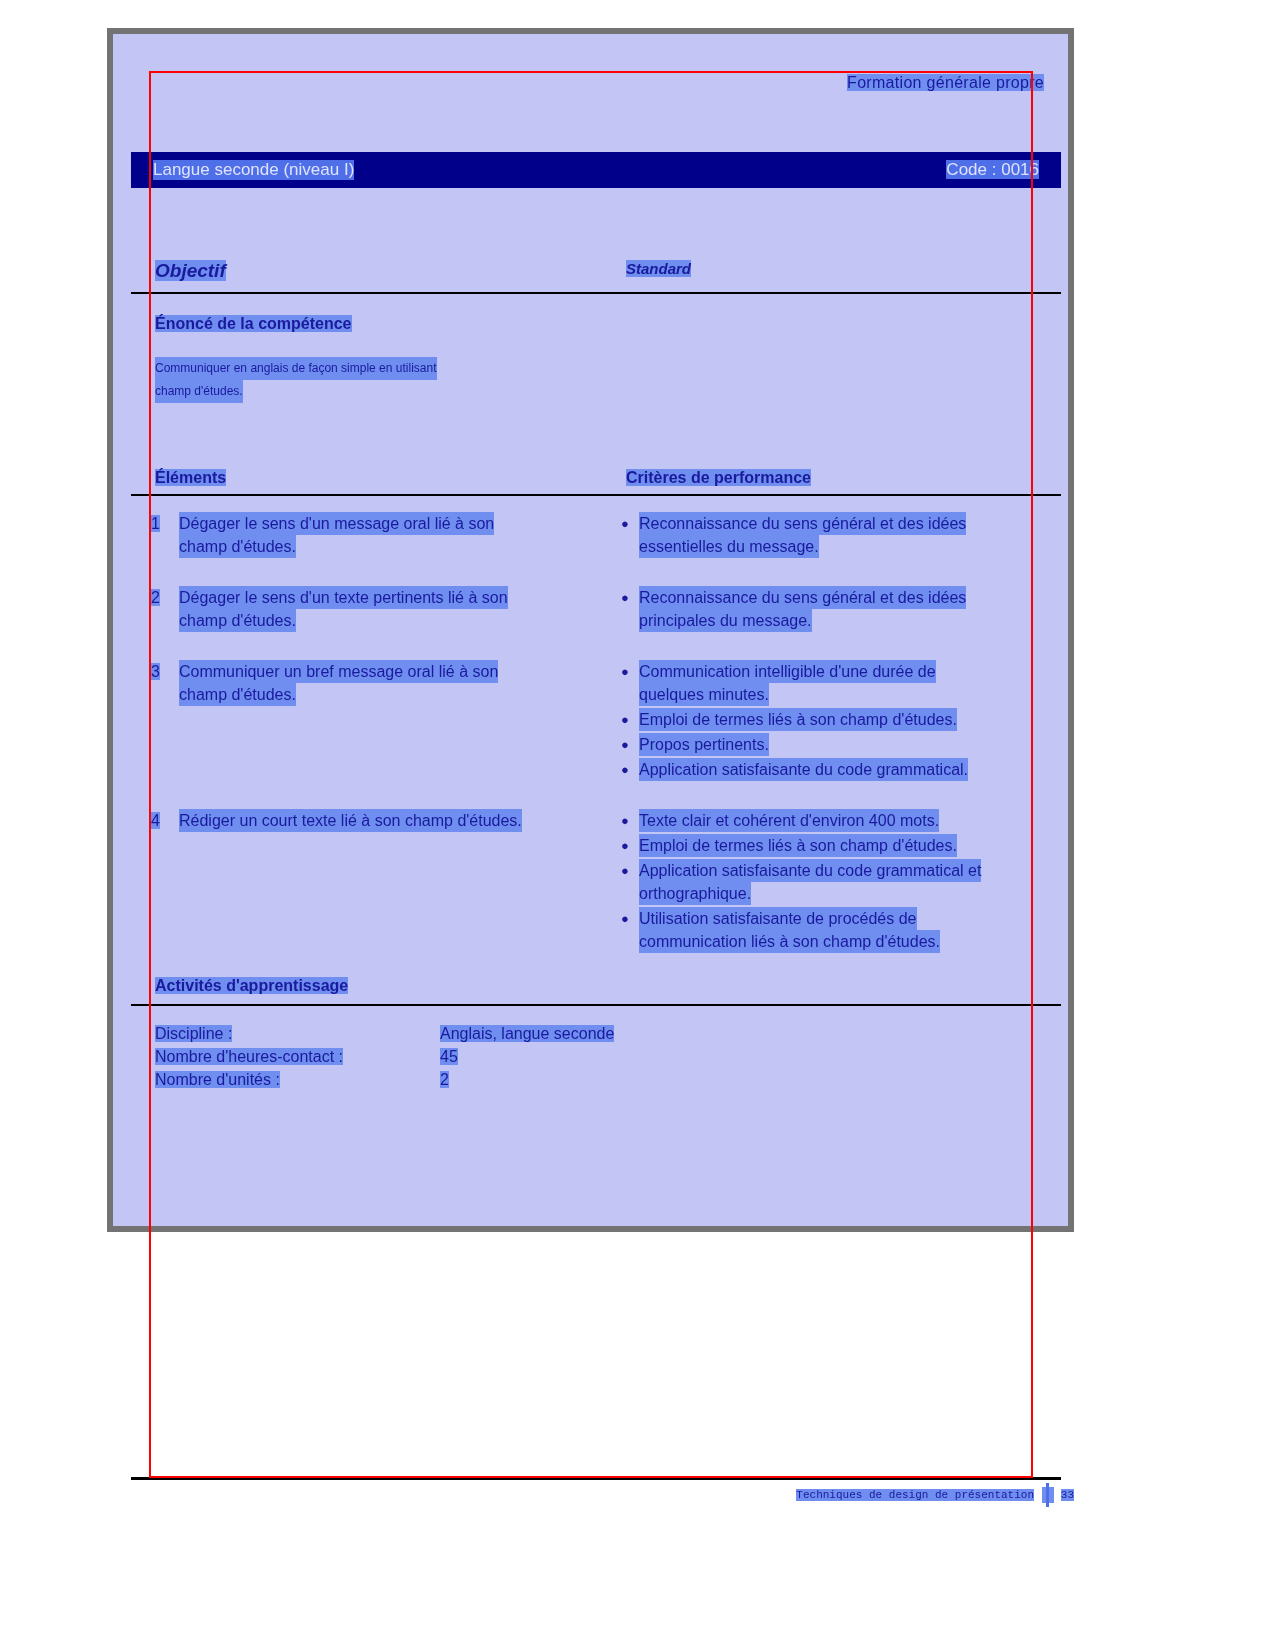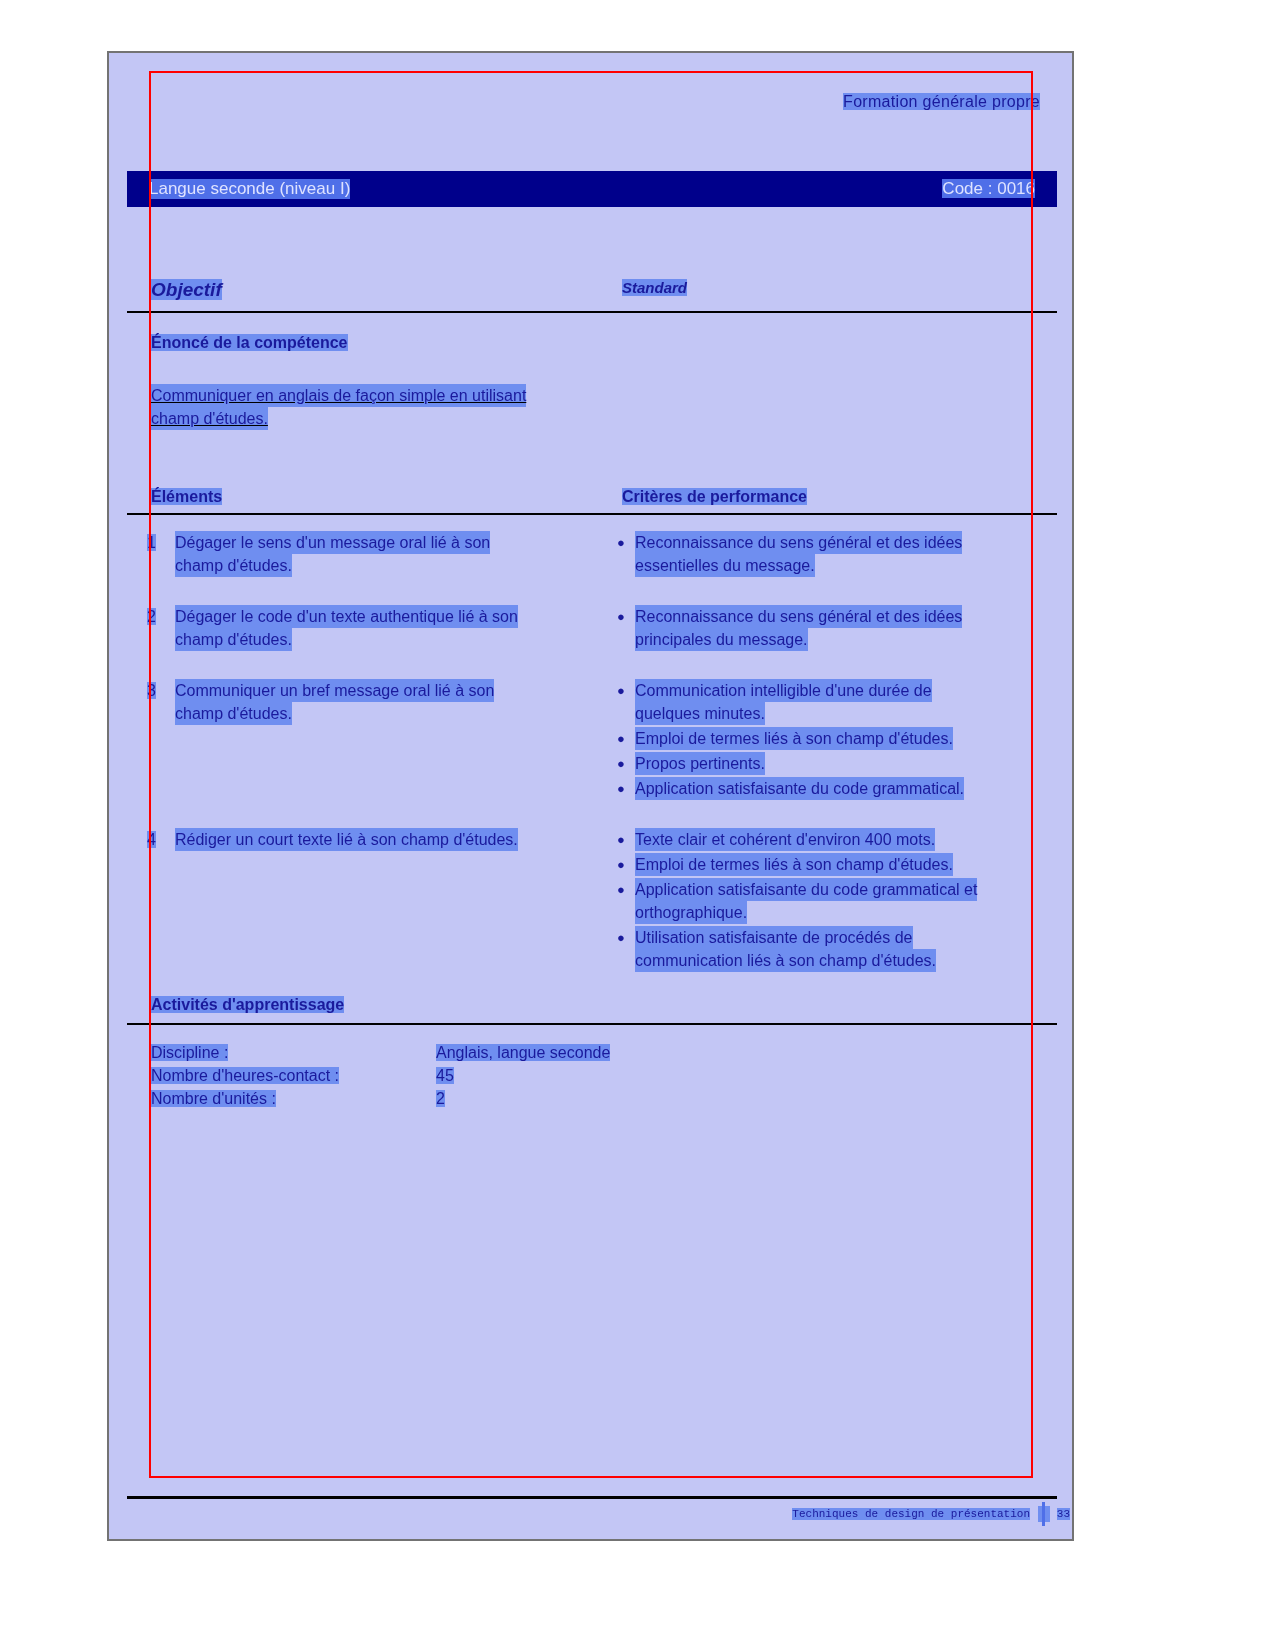--- a/index.html
+++ b/index.html
@@ -13,25 +13,24 @@
     position: relative;
     font-family: "Liberation Sans", sans-serif;
   }
 
   
   #page-sheet {
     position: absolute;
     left: 107px;
     top: 28px;
     width: 967px;
-    height: 1490px;
+    height: 1204px;
     background: #c3c6f5;
-    border: 2px solid #737373;
+    border: 6px solid #737373;
     box-sizing: border-box;
-    margin-top: 23px;
   }
 
   
   #selection-rect {
     position: absolute;
     left: 149px;
     top: 71px;
     width: 884px;
     height: 1407px;
     border: 2px solid #ff0000;
@@ -110,22 +109,22 @@
   #rule-1 { top: 258px; }
   #rule-2 { top: 460px; }
   #rule-3 { top: 970px; }
   #rule-4 { top: 1443px; height: 3px; }
 
   #enonce-title {
     position: absolute; left: 42px; top: 281px;
     font-size: 16px; font-weight: bold;
   }
   #enonce-body {
-    position: absolute; left: 42px; top: 331px;
-    width: 480px; font-size: 16px; line-height: 23px; text-decoration: underline;
+    position: absolute; left: 42px; top: 323px;
+    width: 480px; font-size: 12px; line-height: 23px;
   }
   #enonce-body span { display: block; width: fit-content; }
 
   #elements-title {
     position: absolute; left: 42px; top: 435px;
     font-size: 16px; font-weight: bold;
   }
   #criteres-title {
     position: absolute; left: 513px; top: 435px;
     font-size: 16px; font-weight: bold;
@@ -255,21 +254,21 @@
             </div>
           </div>
         </div>
       </div>
 
       <div class="comp-row" style="margin-bottom:26px;">
         <div class="comp-left">
           <div class="el-line">
             <div class="el-num"><span class="hl">2</span></div>
             <div class="el-text">
-              <span class="hl">Dégager le code d'un texte authentique lié à son</span>
+              <span class="hl">Dégager le sens d'un texte pertinents lié à son</span>
               <span class="hl">champ d'études.</span>
             </div>
           </div>
         </div>
         <div class="comp-right">
           <div class="crit">
             <div class="crit-bullet">●</div>
             <div class="crit-text">
               <span class="hl">Reconnaissance du sens général et des idées</span>
               <span class="hl">principales du message.</span>

